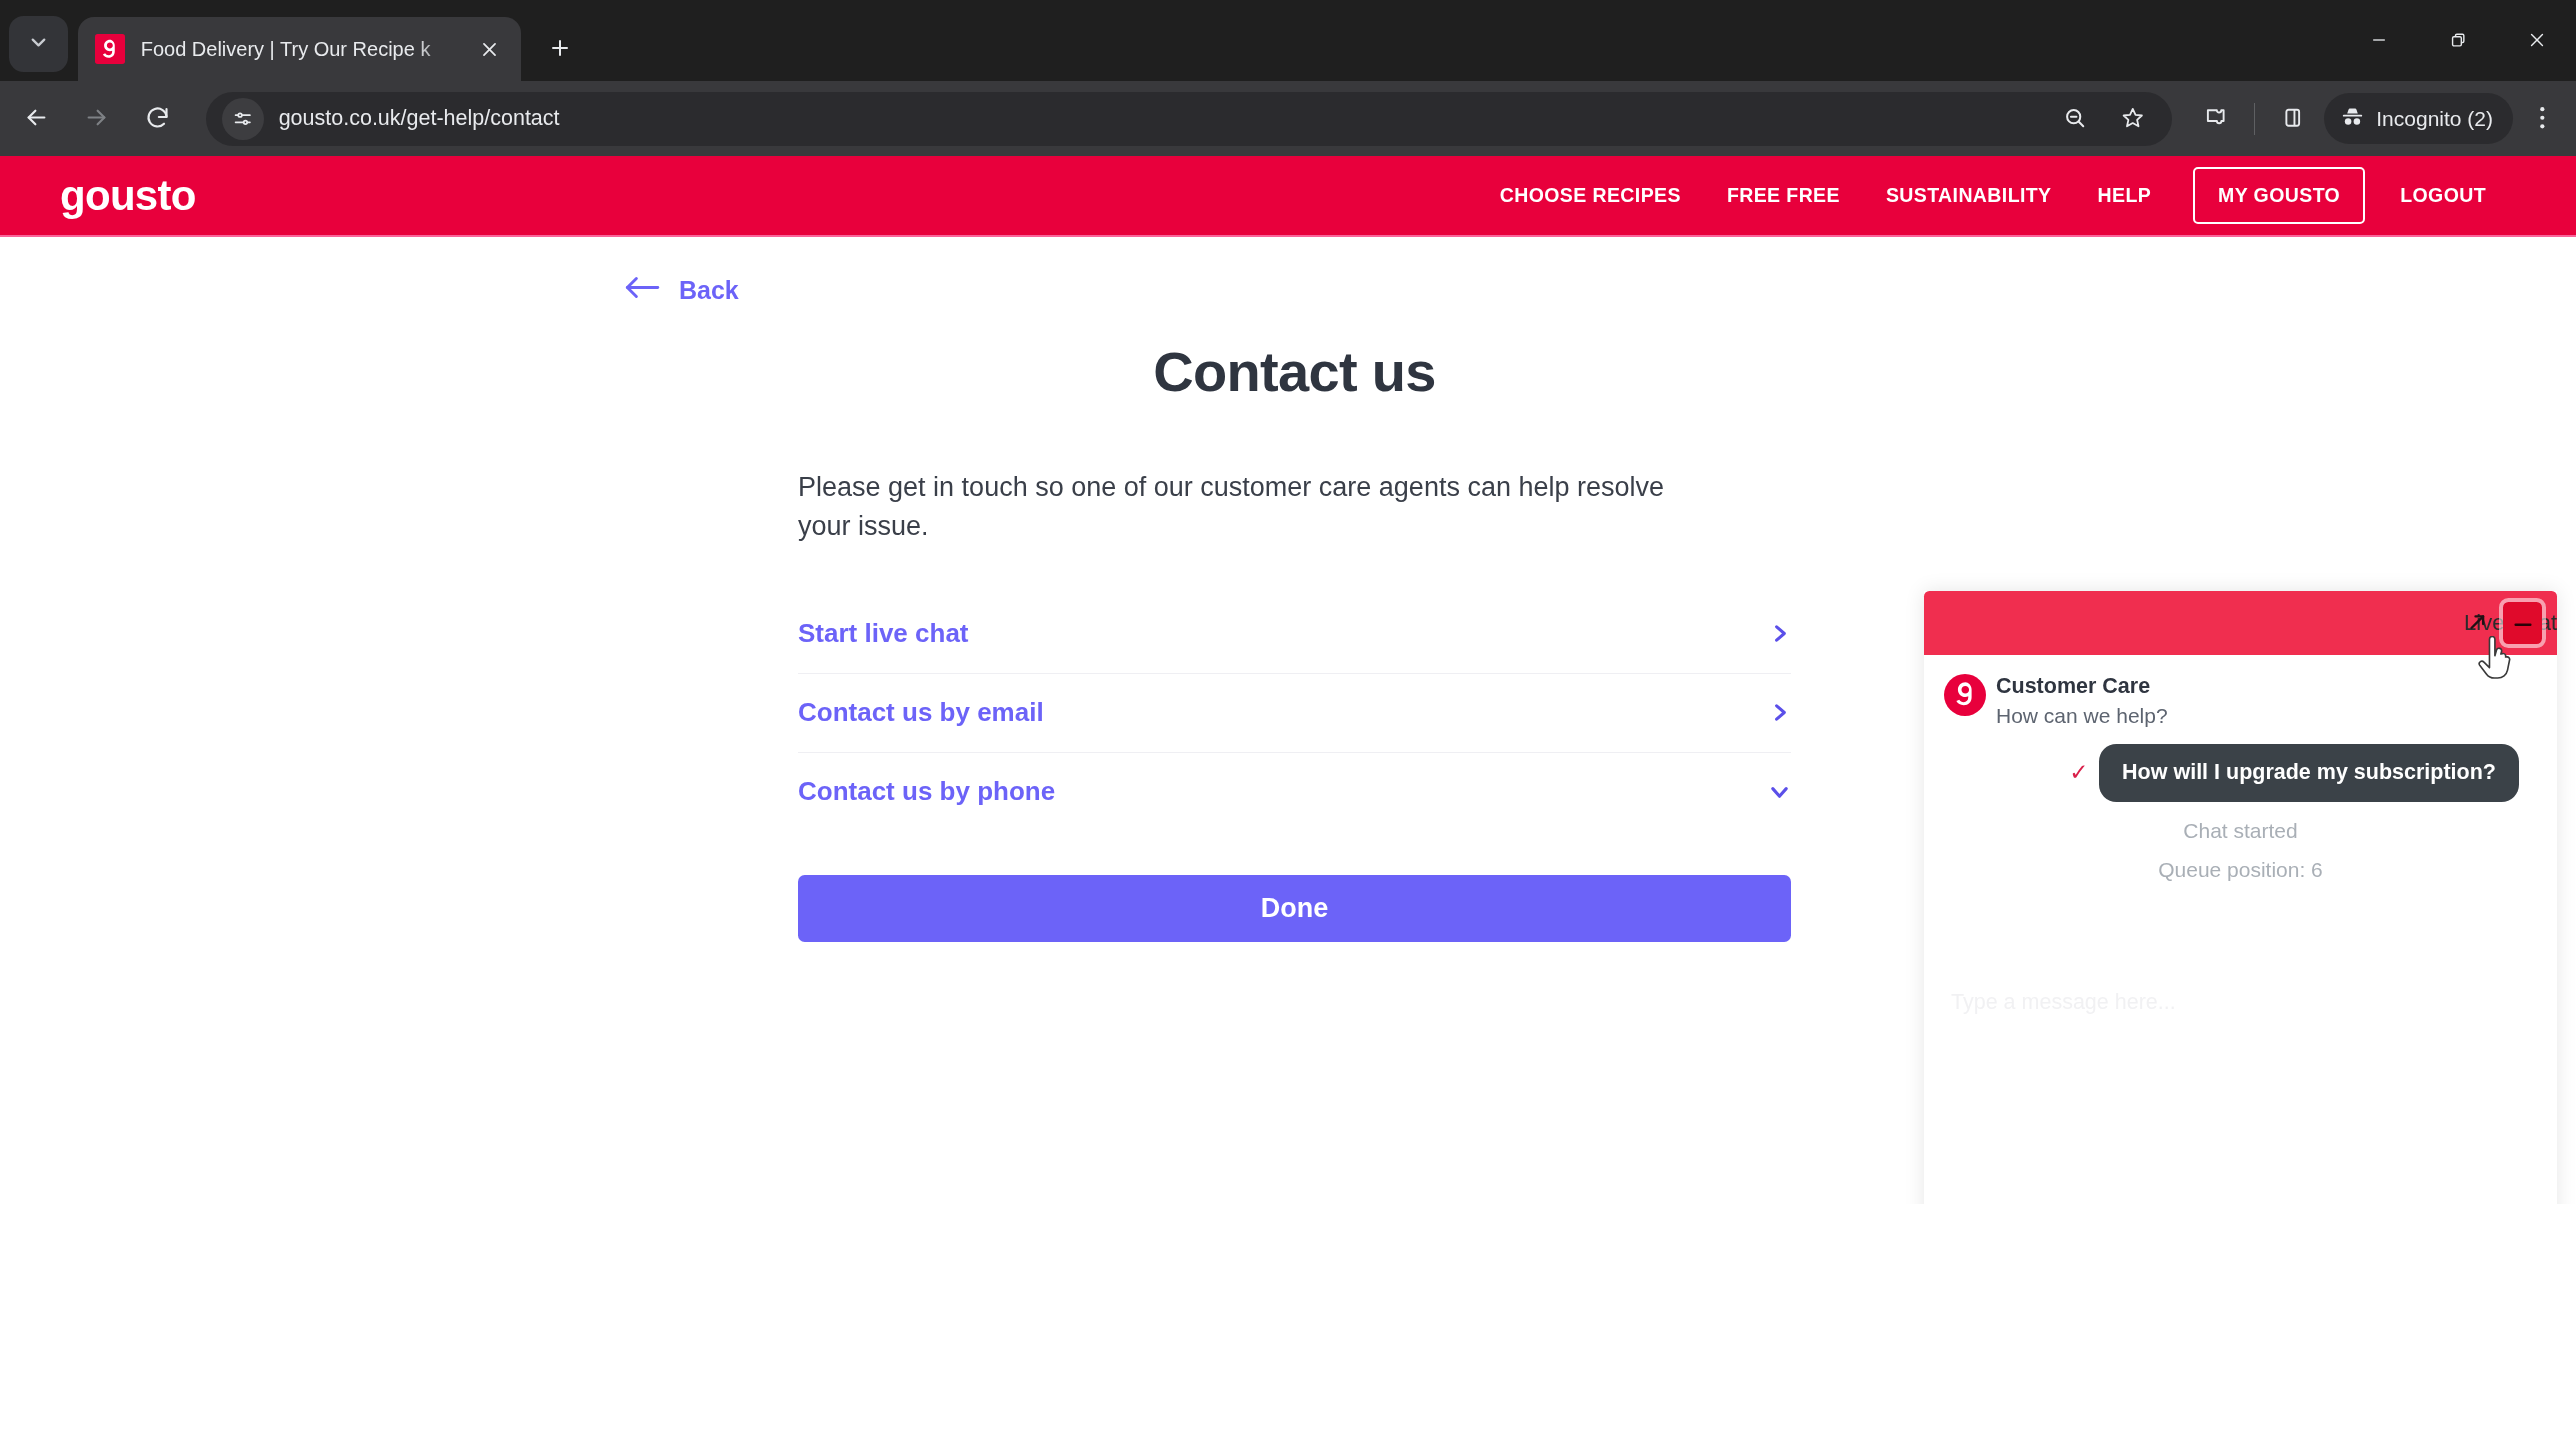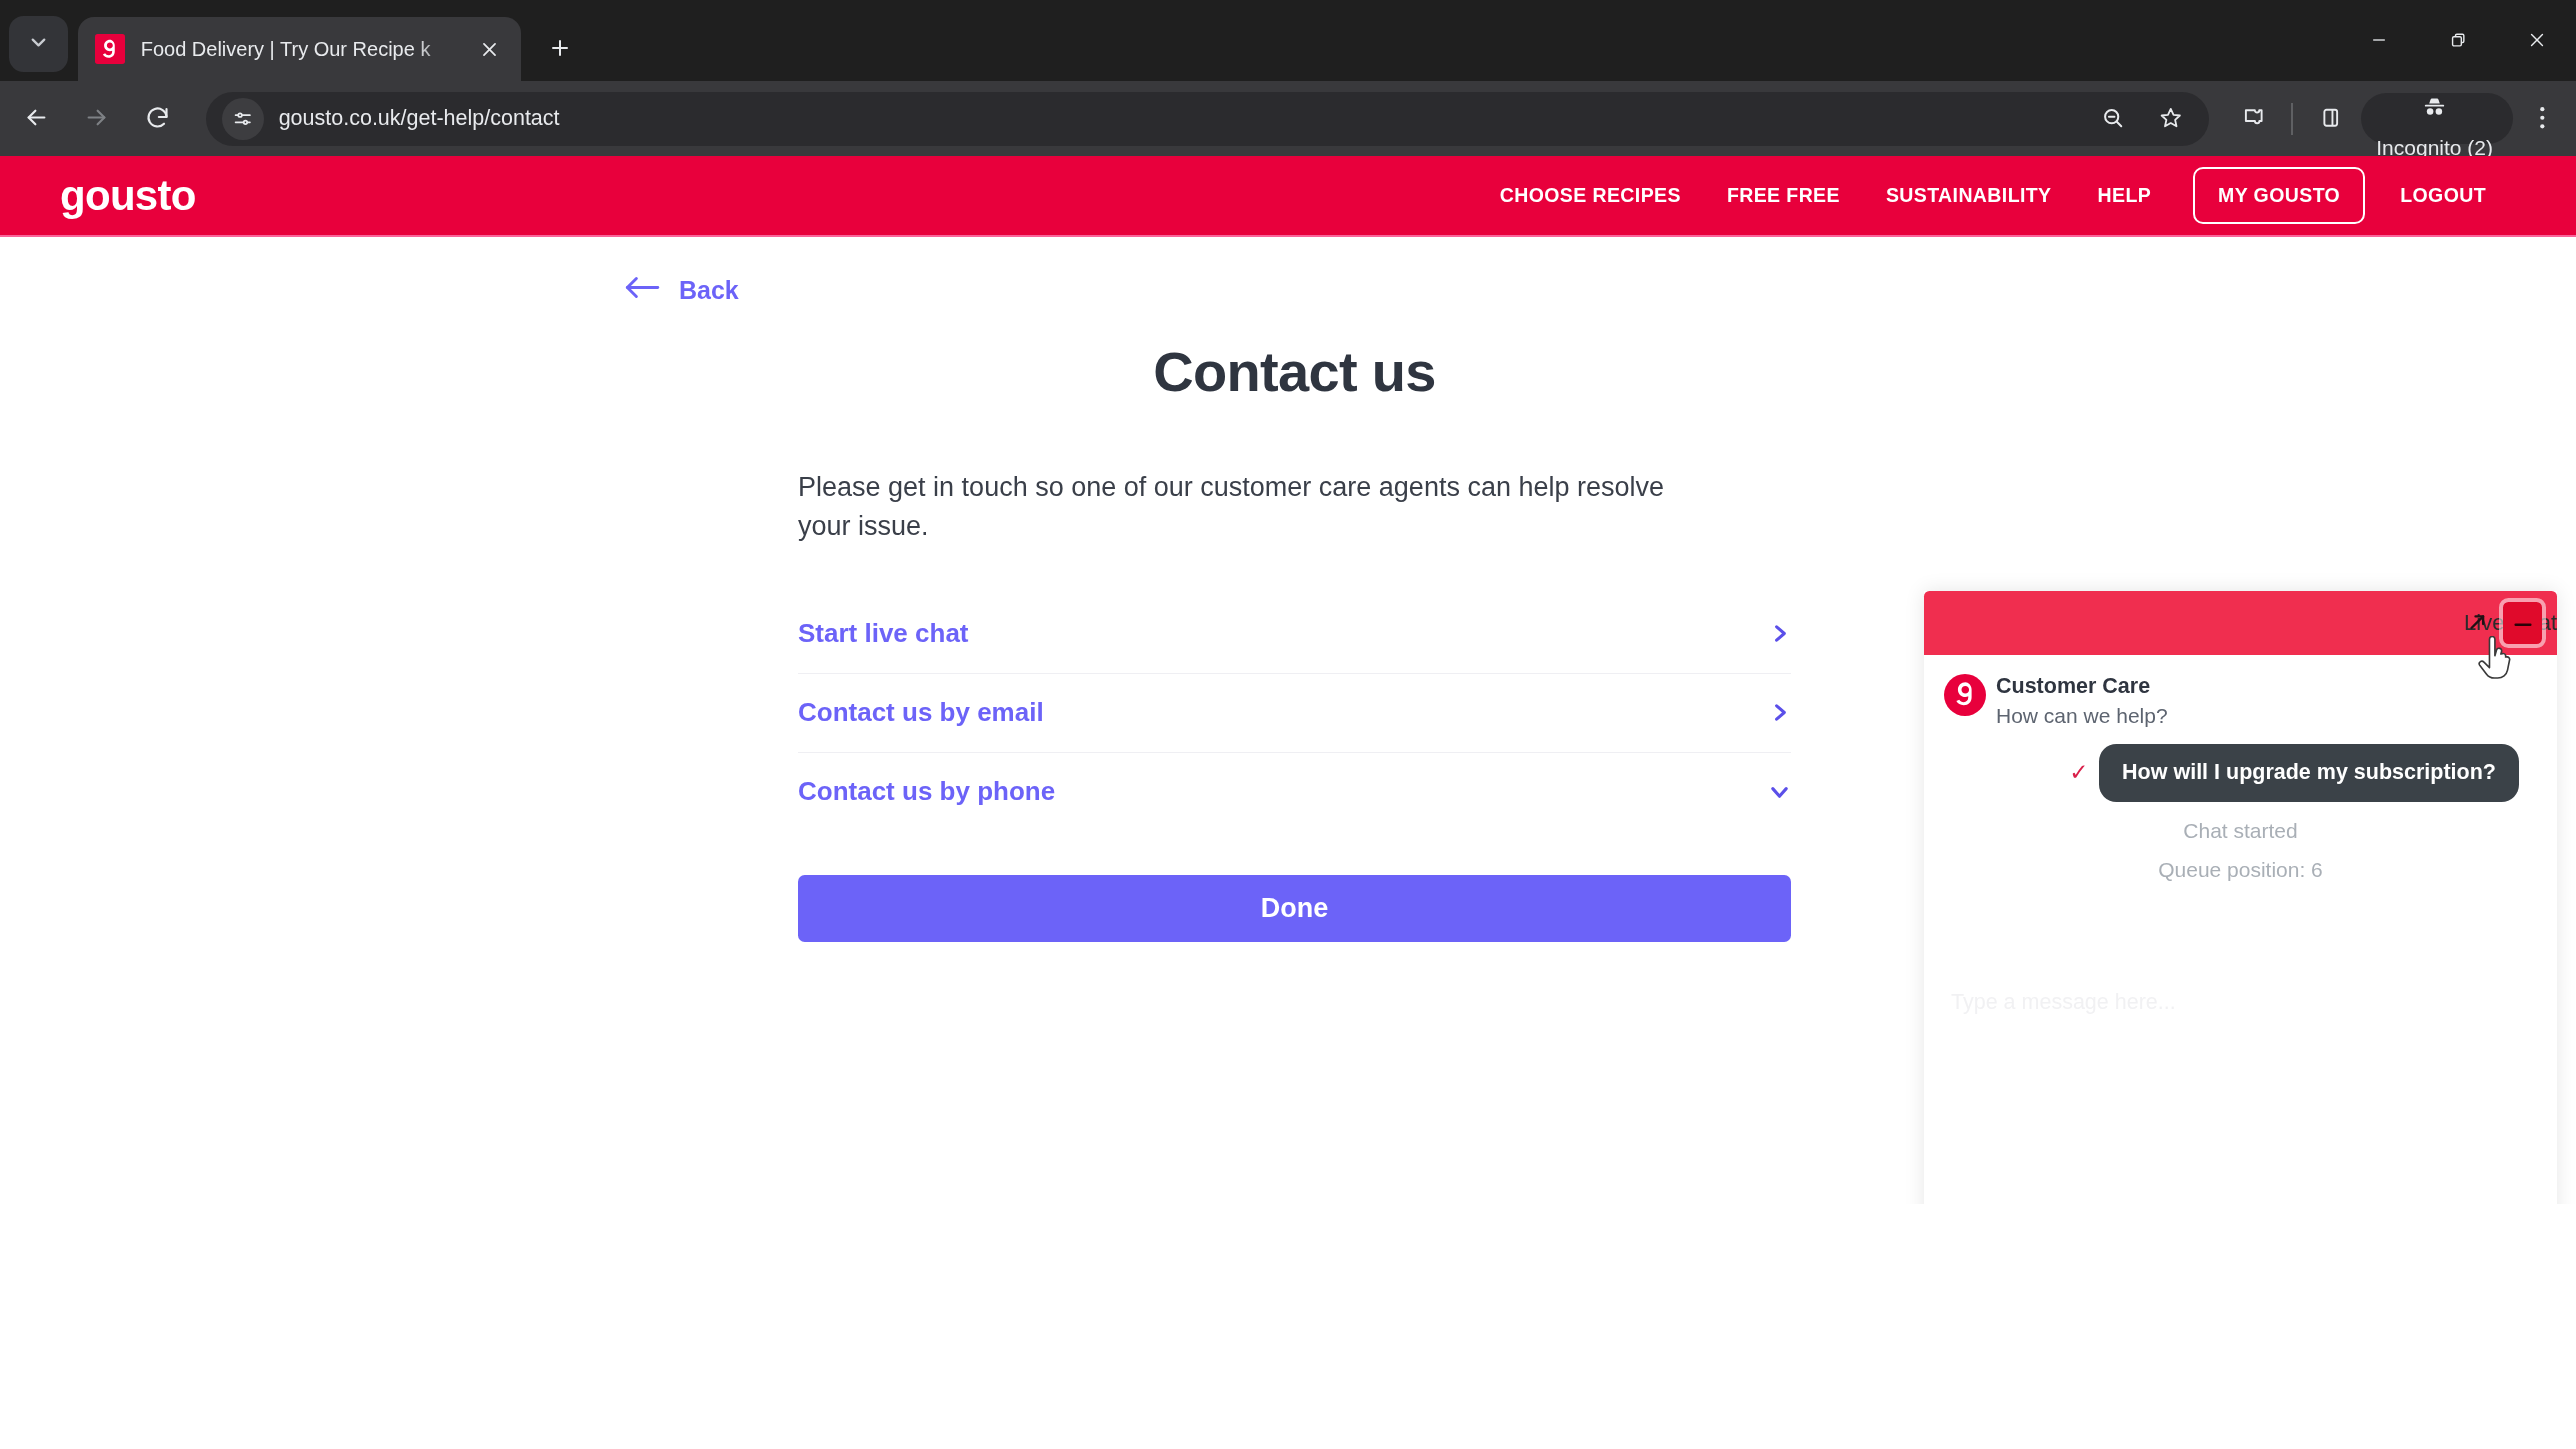--- a/index.html
+++ b/index.html
@@ -80,21 +80,21 @@
   .omni-url { color:#e8eaed; font-size:21.5px; flex:1; white-space:nowrap; overflow:hidden; }
   .omni-right { display:flex; align-items:center; gap:4px; }
   .tool-icon {
     width:54px; height:54px; border-radius:50%; display:flex;
     align-items:center; justify-content:center; flex:0 0 54px;
   }
   .tool-icon svg { width:25.5px; height:25.5px; }
   .tb-sep { width:1.3px; height:32px; background:#5f6063; margin:0 10.7px; }
   .incognito-pill {
     height:51px; background:#2b2b2e; border-radius:25.5px; display:flex;
-    align-items:center; padding:0 20px 0 14.8px; gap:10.7px; margin-left:4px;flex-direction:column;
+    align-items:center; padding:0 20px 0 14.8px; gap:10.7px; margin-left:4px;
   }
   .incognito-pill svg { width:27px; height:27px; }
   .incognito-pill span { color:#e8eaed; font-size:21px; white-space:nowrap; }
   .menu-dots {
     width:50px; height:54px; display:flex; align-items:center; justify-content:center; margin-left:4px;
   }
   .menu-dots svg { width:10.7px; height:29.5px; }
 
   
   .viewport { flex:1; background:#ffffff; position:relative; overflow:hidden; }
@@ -104,21 +104,21 @@
     display:flex; align-items:center; padding:0 67px 0 60px;
   }
   .logo { color:#ffffff; font-size:42px; font-weight:700; letter-spacing:-0.7px; line-height:1; }
   .site-nav { margin-left:auto; display:flex; align-items:center; gap:0; }
   .nav-link {
     color:#ffffff; font-size:19.5px; font-weight:700; letter-spacing:0.4px;
     padding:0 23px; white-space:nowrap;
   }
   .nav-btn-outline {
     color:#ffffff; font-size:19.5px; font-weight:700; letter-spacing:0.4px;
-    border:2px solid #ffffff; border-radius:10px; padding:14.8px 23px;
+    border:2px solid #ffffff; border-radius:5px; padding:14.8px 23px;
     margin:0 12px 0 19px; white-space:nowrap;
   }
 
   .page-body { position:relative; }
 
   .back-link {
     display:flex; align-items:center; gap:19px;
     color:#6C63F8; font-size:25px; font-weight:600;
     margin:39px 0 0 624px; width:fit-content;
   }

